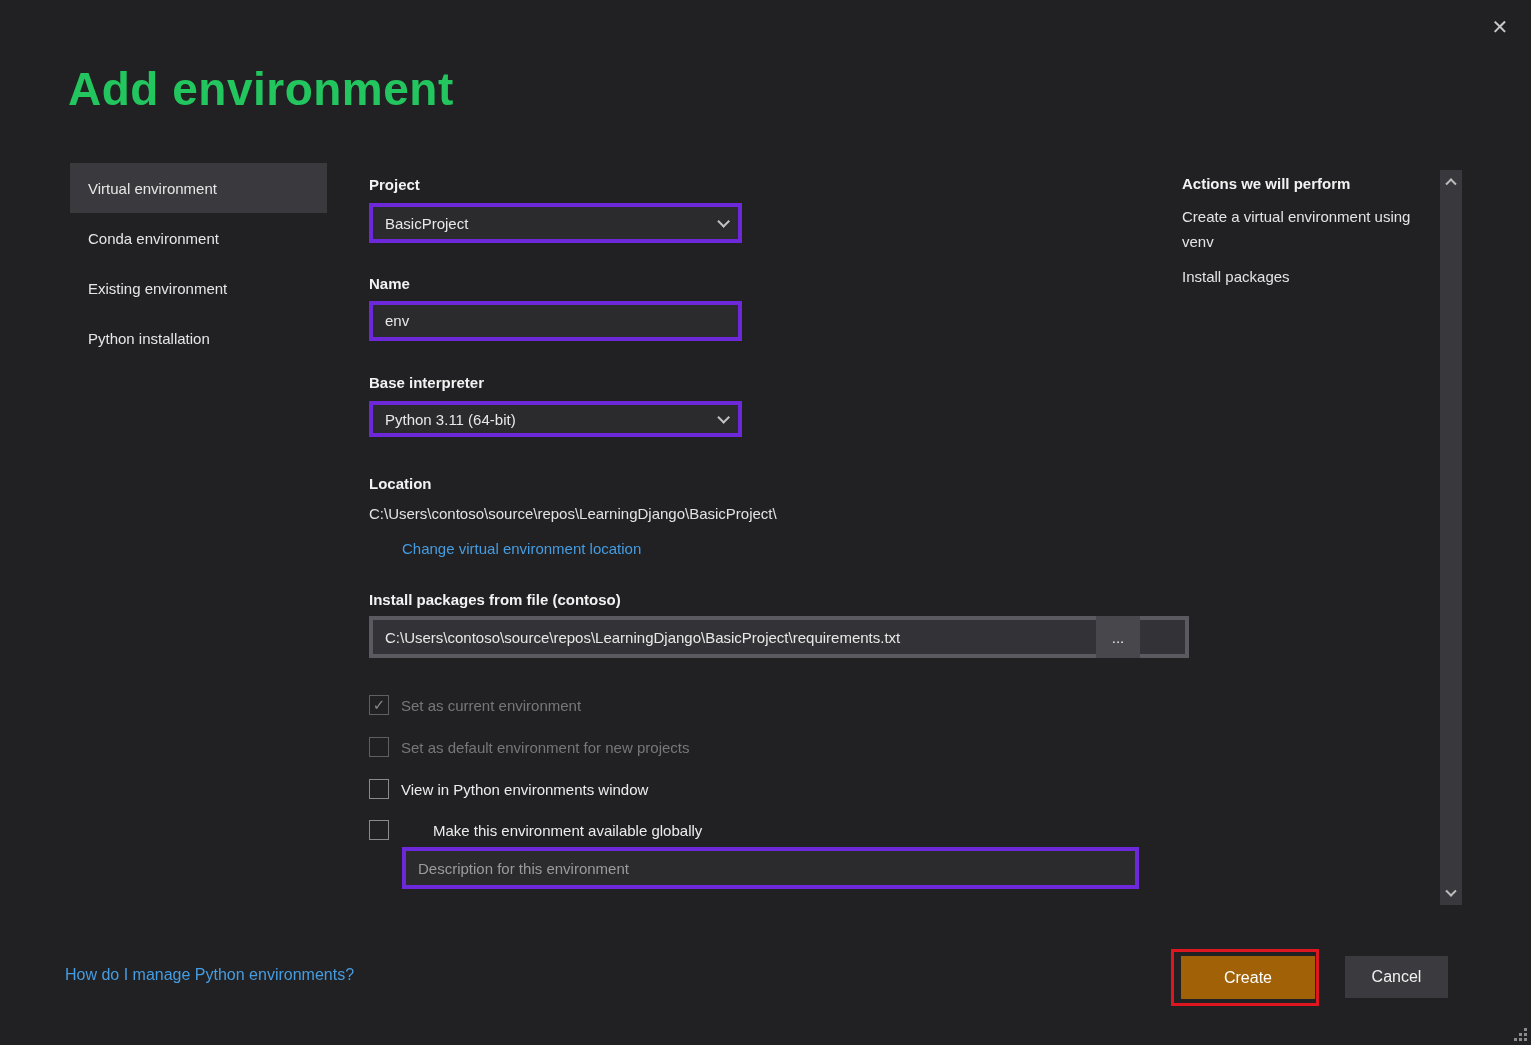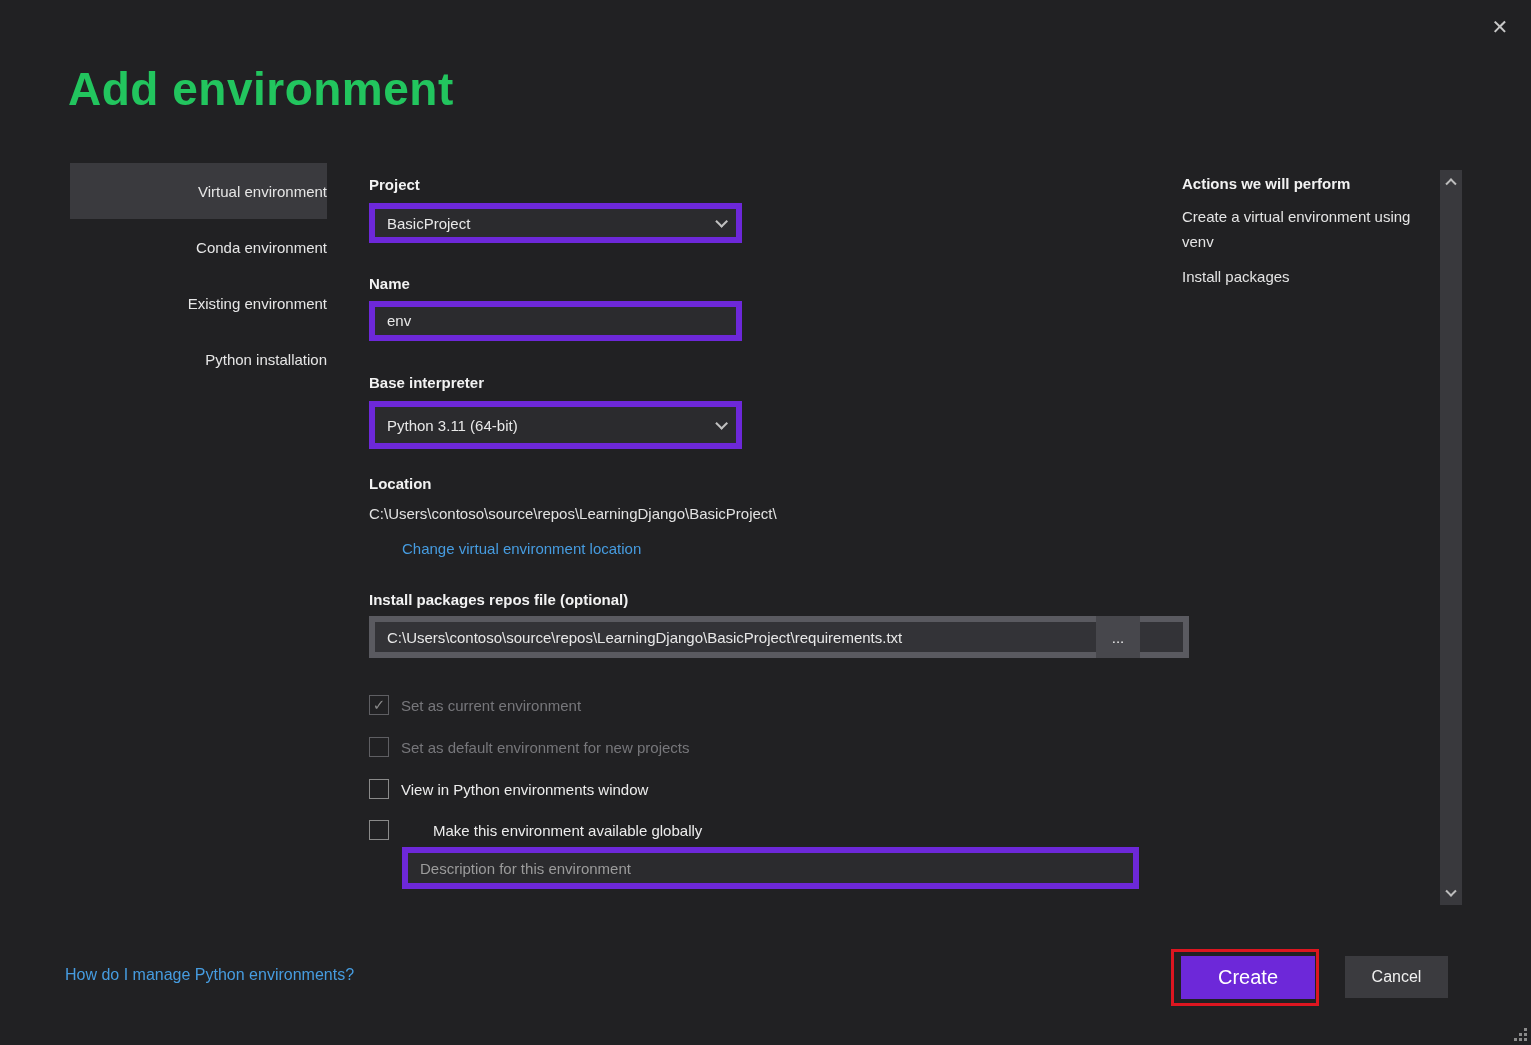--- a/index.html
+++ b/index.html
@@ -41,43 +41,42 @@
   }
 
   
   .sidebar {
     position: absolute;
     left: 70px;
     top: 163px;
     width: 257px;
   }
   .sidebar-item {
-    height: 56px;
+    height: 50px;
     display: flex;
     align-items: center;
     padding-left: 18px;
     font-size: 15px;
     color: #e6e6e6;
     cursor: pointer;
-    justify-content: flex-end;
   }
   .sidebar-item.selected { background: #3a3a3e; }
 
   
   .form-label {
     position: absolute;
     font-size: 15px;
     font-weight: bold;
     color: #f2f2f2;
   }
 
   .select-box, .text-input {
     position: absolute;
     background: #2b2b2e;
-    border: 6px solid #6d28d9;
+    border: 4px solid #6d28d9;
     color: #e8e8e8;
     font-size: 15px;
     font-family: "Liberation Sans", sans-serif;
     display: flex;
     align-items: center;
     padding: 0 12px;
     cursor: pointer;
   }
   .select-box { justify-content: space-between; }
   .chevron-down {
@@ -216,23 +215,23 @@
     width: 148px;
     height: 57px;
     border: 3px solid #dd1620;
   }
   .create-btn {
     position: absolute;
     left: 1181px;
     top: 956px;
     width: 134px;
     height: 43px;
-    background: #6d28d9;
+    background: #a16207;
     color: #ffffff;
-    font-size: 20px;
+    font-size: 16px;
     display: flex;
     align-items: center;
     justify-content: center;
     cursor: pointer;
   }
   .cancel-btn {
     position: absolute;
     left: 1345px;
     top: 956px;
     width: 103px;
@@ -288,30 +287,30 @@
   <div class="form-label" style="left:369px; top:176px;">Project</div>
   <div class="select-box" style="left:369px; top:203px; width:373px; height:40px;">
     <span>BasicProject</span>
     <span class="chevron-down"></span>
   </div>
 
   <div class="form-label" style="left:369px; top:275px;">Name</div>
   <input class="text-input" style="left: 369px; top: 301px; width: 373px; height: 40px;" value="env">
 
   <div class="form-label" style="left:369px; top:374px;">Base interpreter</div>
-  <div class="select-box" style="left:369px; top:401px; width:373px; height:48px;">
+  <div class="select-box" style="left:369px; top:401px; width:373px; height:36px;">
     <span>Python 3.11 (64-bit)</span>
     <span class="chevron-down"></span>
   </div>
 
   <div class="form-label" style="left:369px; top:475px;">Location</div>
   <div class="static-text" style="left:369px; top:505px;">C:\Users\contoso\source\repos\LearningDjango\BasicProject\</div>
   <div class="link" style="left:369px; top:540px;">Change virtual environment location</div>
 
-  <div class="form-label" style="left:369px; top:591px;">Install packages repos file (optional)</div>
+  <div class="form-label" style="left:369px; top:591px;">Install packages from file (contoso)</div>
   <input class="text-input" style="left: 369px; top: 616px; width: 820px; height: 42px; background: rgb(51, 51, 55); border-color: rgb(90, 90, 96);" value="C:\Users\contoso\source\repos\LearningDjango\BasicProject\requirements.txt">
   <div class="browse-btn">...</div>
 
   <div class="checkbox-row disabled" style="top:693px;">
     <span class="checkbox-box">✓</span>
     <span class="checkbox-label">Set as current environment</span>
   </div>
   <div class="checkbox-row disabled" style="top:735px;">
     <span class="checkbox-box"></span>
     <span class="checkbox-label">Set as default environment for new projects</span>

